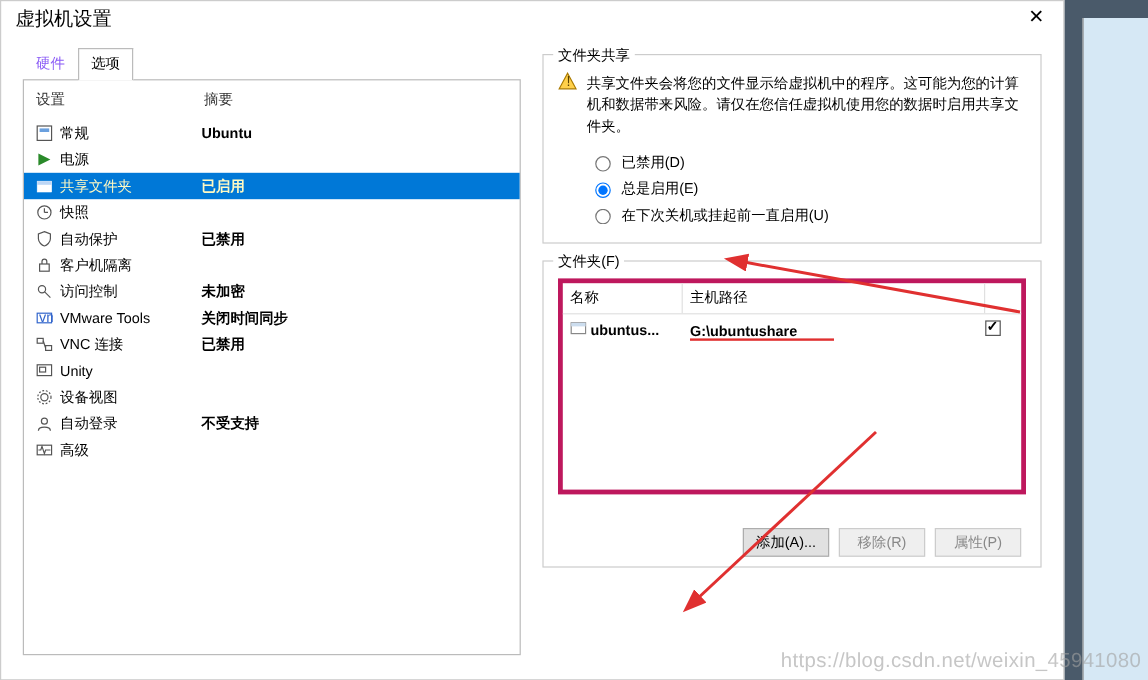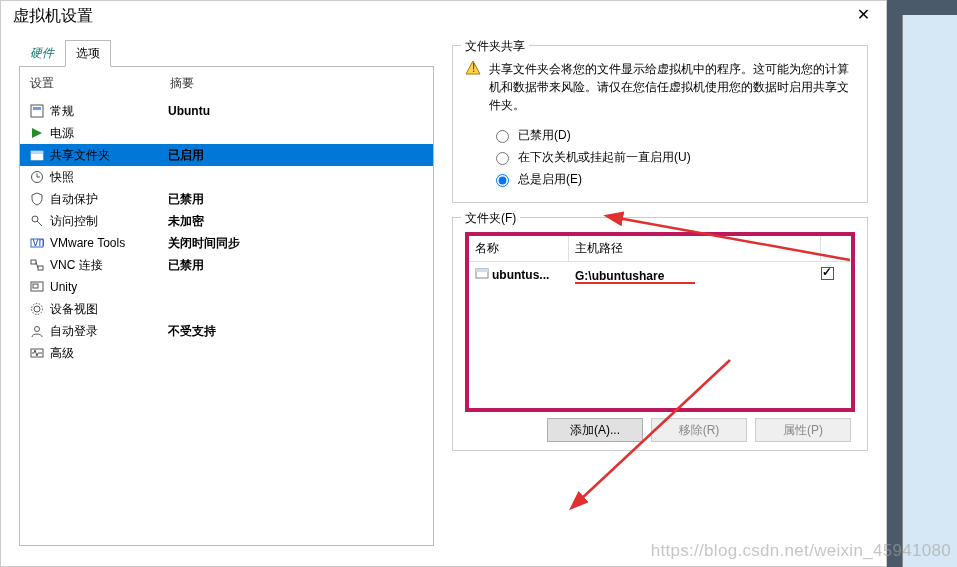--- a/index.html
+++ b/index.html
@@ -5,51 +5,51 @@
   * { box-sizing: border-box; font-family: "Microsoft YaHei", "Segoe UI", sans-serif; font-size: 12px; }
   body { margin: 0; background: #4a5a6a; width: 957px; height: 567px; position: relative; overflow: hidden; }
   .window-bg-right { position: absolute; top: 15px; right: 0; width: 55px; height: 552px; background: #d6e8f5; border-left: 1px solid #888; }
   .dialog { position: absolute; top: 0; left: 0; width: 887px; height: 567px; background: #fff; border: 1px solid #ccc; }
   .titlebar { display: flex; justify-content: space-between; align-items: center; height: 30px; padding-left: 12px; }
   .titlebar .title { font-size: 16px; }
   .titlebar .close { width: 45px; height: 30px; text-align: center; line-height: 28px; font-size: 16px; cursor: pointer; }
   .body { padding: 8px 18px 0 18px; display: flex; gap: 18px; }
   .tab-strip { display: flex; position: relative; bottom: -1px; margin-left: 0px; }
   .tab { padding: 4px 10px; border: 1px solid transparent; cursor: pointer; }
-  .tab.inactive { color: #0f766e; font-style: italic; }
+  .tab.inactive { color: #8b5cf6; }
   .tab.active { background: #fff; border: 1px solid #bbb; border-bottom-color: #fff; }
   .left-pane { width: 415px; border: 1px solid #bbb; height: 480px; background: #fff; }
   .list-header { display: flex; padding: 8px 10px; color: #333; align-items: center; }
   .list-header .col1 { width: 140px; }
   .list { }
   .row { display: flex; align-items: center; height: 22px; padding: 0 8px; cursor: pointer; }
   .row .icon { width: 18px; height: 16px; display: inline-flex; align-items: center; justify-content: center; margin-right: 4px; }
   .row .label { width: 118px; }
   .row .summary { flex: 1; font-weight: bold; }
-  .row.selected { background: #0078d7; color: #000000; }
+  .row.selected { background: #0078d7; color: #fef9c3; }
   .right-pane { flex: 1; padding-top: 6px; }
   .group { border: 1px solid #ccc; position: relative; padding: 14px 12px 12px 12px; margin-bottom: 14px; }
   .group-title { position: absolute; top: -8px; left: 8px; background: #fff; padding: 0 4px; }
   .warning { display: flex; gap: 8px; margin-bottom: 10px; }
   .warning .tri { width: 16px; height: 16px; flex: none; }
   .warning .txt { line-height: 1.5; }
   .radio-set { padding-left: 26px; }
   .radio-set label { display: flex; align-items: center; height: 22px; gap: 6px; cursor: pointer; }
   input[type=radio] { width: 13px; height: 13px; }
   .folder-list { border: 4px solid #be185d; height: 180px; }
   .fl-header { display: flex; border-bottom: 1px solid #e0e0e0; }
   .fl-header .fh { padding: 4px 6px; border-right: 1px solid #e0e0e0; }
   .fh1 { width: 100px; } .fh2 { flex: 1; } .fh3 { width: 30px; border-right: none !important; }
   .fl-row { display: flex; padding: 4px 6px; align-items: flex-end; font-weight: bold; }
   .fl-row .c1 { width: 100px; display: flex; align-items: center; gap: 3px; }
   .fl-row .c2 { flex: 1; position: relative; }
   .fl-row .c3 { width: 24px; }
   .underline-red { position: absolute; height: 2px; background: #e03030; bottom: -1px; left: 0; }
   .btn-row { display: flex; gap: 8px; justify-content: flex-end; margin-top: 6px; padding-right: 4px; }
-  .btn { width: 96px; height: 24px; border: 1px solid #adadad; background: #e1e1e1; cursor: pointer; text-align: center; line-height: 22px; position: relative; }
+  .btn { width: 72px; height: 24px; border: 1px solid #adadad; background: #e1e1e1; cursor: pointer; text-align: center; line-height: 22px; position: relative; margin-top: 22px; }
   .btn.disabled { color: #888; border-color: #ccc; background: #efefef; cursor: default; }
   .chk { width: 13px; height: 13px; border: 1px solid #555; display: inline-block; position: relative; }
   .chk::after { content: "✓"; position: absolute; top: -3px; left: 0px; font-size: 12px; }
   
   .arrow-svg { position: absolute; pointer-events: none; }
   .watermark { position: absolute; right: 6px; bottom: 6px; font-size: 17px; color: rgba(160,160,160,0.6); letter-spacing: 0.3px; }
 </style>
 </head>
 <body>
 
@@ -120,20 +120,30 @@
                 <svg width="14" height="14">
                   <path d="M7 1 L12 3 V7 C12 10 9 12.5 7 13 C5 12.5 2 10 2 7 V3 Z" fill="none" stroke="#555"></path>
                 </svg>
               </span>
             <span class="label">自动保护</span>
             <span class="summary">已禁用</span>
           </div>
           <div class="row">
             <span class="icon">
                 <svg width="14" height="14">
+                  <rect x="3" y="6" width="8" height="6" fill="none" stroke="#555"></rect>
+                  <path d="M5 6 V4 a2 2 0 0 1 4 0 V6" fill="none" stroke="#555"></path>
+                </svg>
+              </span>
+            <span class="label">客户机隔离</span>
+            <span class="summary"></span>
+          </div>
+          <div class="row">
+            <span class="icon">
+                <svg width="14" height="14">
                   <circle cx="5" cy="5" r="3" fill="none" stroke="#555"></circle>
                   <line x1="7" y1="7" x2="12" y2="12" stroke="#555"></line>
                 </svg>
               </span>
             <span class="label">访问控制</span>
             <span class="summary">未加密</span>
           </div>
           <div class="row">
             <span class="icon">
                 <svg width="14" height="14">
@@ -208,26 +218,26 @@
                 <text x="7" y="12" font-size="10" fill="#5a4200">!</text>
               </svg></span>
           <span class="txt">共享文件夹会将您的文件显示给虚拟机中的程序。这可能为您的计算机和数据带来风险。请仅在您信任虚拟机使用您的数据时启用共享文件夹。</span>
         </div>
         <div class="radio-set">
           <label>
               <input type="radio" name="sh" style="">
               <span>已禁用(D)</span>
             </label>
           <label>
+              <input type="radio" name="sh" checked="" style="">
+              <span>总是启用(E)</span>
+            </label>
+          <label>
               <input type="radio" name="sh" style="">
               <span>在下次关机或挂起前一直启用(U)</span>
-            </label>
-          <label>
-              <input type="radio" name="sh" checked="" style="">
-              <span>总是启用(E)</span>
             </label>
         </div>
       </div>
 
       <div class="group" style="padding-bottom:8px">
         <span class="group-title">文件夹(F)</span>
 
         <div class="folder-list">
           <div class="fl-header">
             <div class="fh fh1">名称</div>

